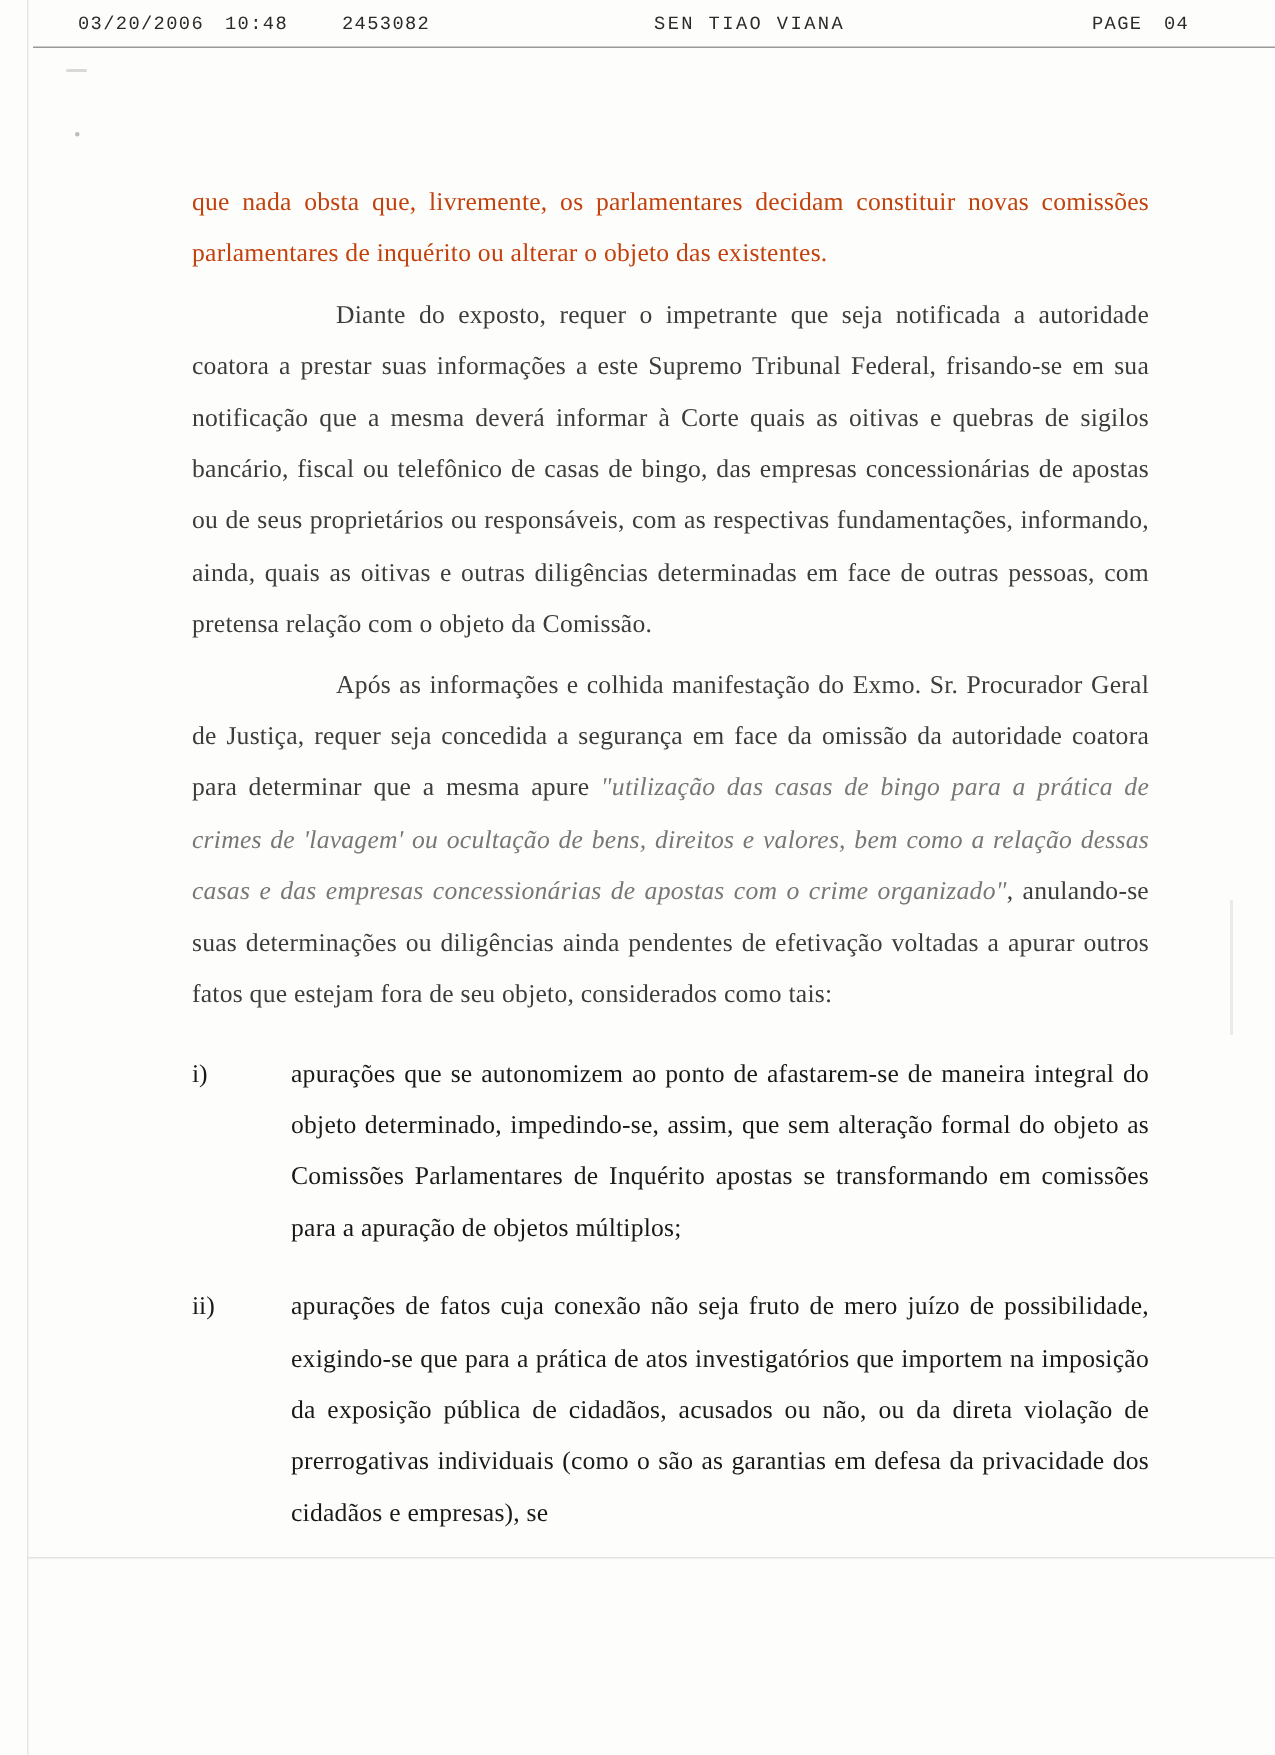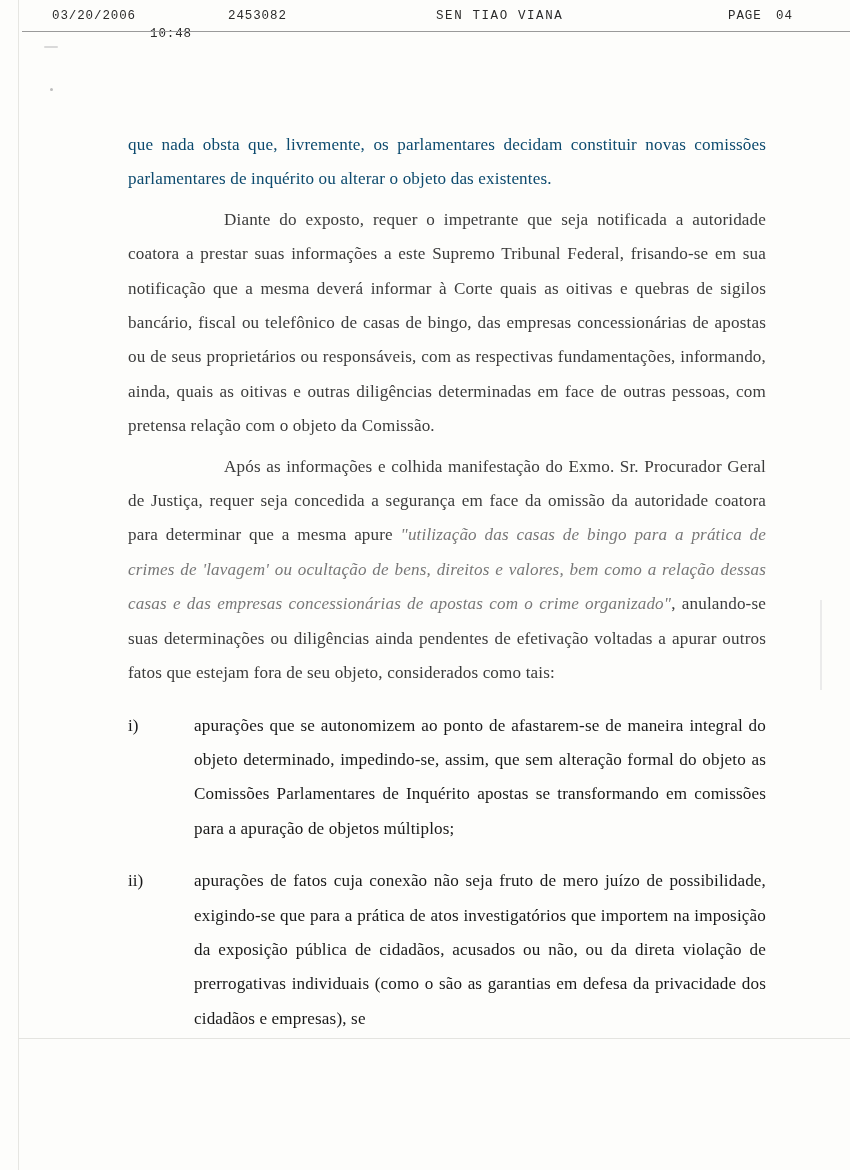--- a/index.html
+++ b/index.html
@@ -55,21 +55,21 @@
     font-size: 12.5px;
     letter-spacing: 0.9px;
     color: #2b2b2b;
     white-space: nowrap;
   }
   .fax-header .fx {
     position: absolute;
     top: 0;
   }
   .fx-date   { left: 0px; }
-  .fx-time   { left: 98px; margin-top: 18px; }
+  .fx-time   { left: 98px; }
   .fx-num    { left: 176px; }
   .fx-name   { left: 384px; letter-spacing: 1.6px; }
   .fx-page   { left: 676px; }
   .fx-pageno { left: 724px; text-align: right; }
 
   .header-rule {
     position: absolute;
     left: 22px;
     right: 20px;
     top: 31px;
@@ -97,22 +97,21 @@
     line-height: 34.4px;
     text-align: justify;
     text-justify: inter-word;
     color: #191919;
     letter-spacing: 0.15px;
   }
   p.para.indent {
     text-indent: 96px;
   }
   p.faded {
-    color: #0c4a6e;
-    margin-top: 10px;
+    color: #c2410c;
   }
   p.semi {
     color: #3c3c3c;
   }
   .it {
     font-style: italic;
   }
   .lighter { color: #777; }
 
   

